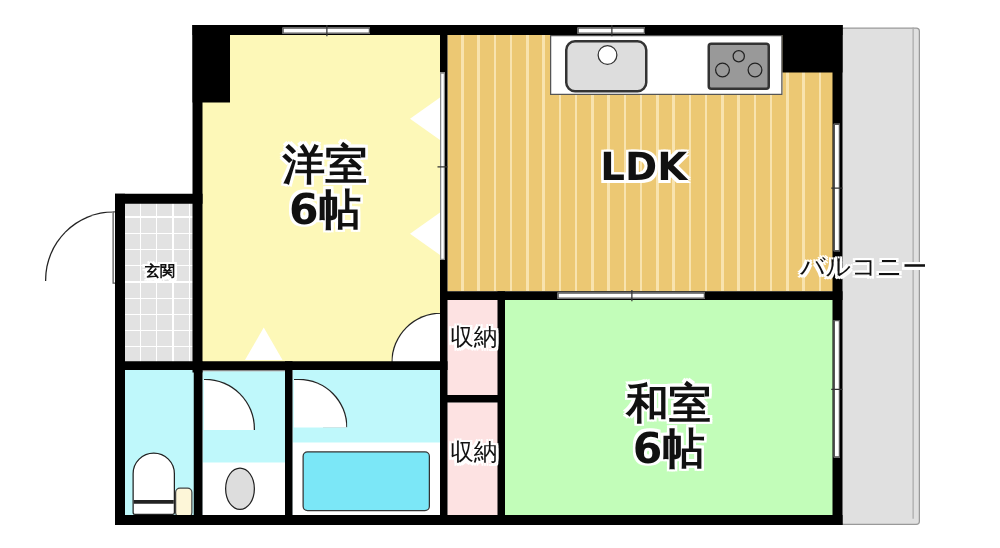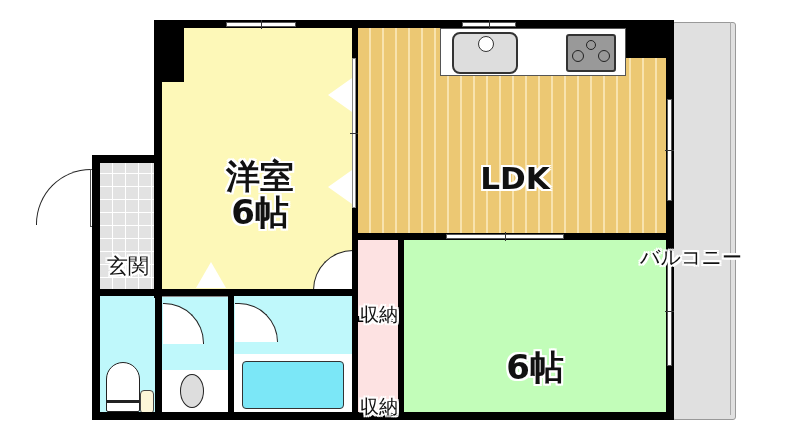--- a/index.html
+++ b/index.html
@@ -1,21 +1,21 @@
 <!DOCTYPE html>
 <html><head>
 <meta charset="utf-8">
 <style>
   html, body { margin:0; padding:0; background:#ffffff; }
   body { width:800px; height:438px; position:relative; overflow:hidden; font-family:"DejaVu Sans", sans-serif; }
   .abs { position:absolute; }
   .wall { position:absolute; background:#000; }
   .room { position:absolute; }
   .label { position:absolute; font-weight:bold; color:#111; text-align:center; line-height:1.05;
-           text-shadow: -2px -2px 0 #fff, 2px -2px 0 #fff, -2px 2px 0 #fff, 2px 2px 0 #fff, 0 2px 0 #fff, 2px 0 0 #fff, 0 -2px 0 #fff, -2px 0 0 #fff; margin-top: 44px; }
+           text-shadow: -2px -2px 0 #fff, 2px -2px 0 #fff, -2px 2px 0 #fff, 2px 2px 0 #fff, 0 2px 0 #fff, 2px 0 0 #fff, 0 -2px 0 #fff, -2px 0 0 #fff; }
   .win { position:absolute; background:#fff; border:1px solid #555; box-sizing:border-box; }
   .win.h::after { content:""; position:absolute; left:50%; top:-3px; width:1px; height:calc(100% + 6px); background:#333; }
   .win.v::after { content:""; position:absolute; top:50%; left:-3px; height:1px; width:calc(100% + 6px); background:#333; }
   .ldk { background-color:#ecc873;
          background-image: repeating-linear-gradient(90deg, transparent 0, transparent 11px, #f8e3ae 11px, #f8e3ae 13px); }
   .genkan { background-color:#e2e2e2;
             background-image: repeating-linear-gradient(90deg, transparent 0, transparent 12px, #fff 12px, #fff 13px),
                               repeating-linear-gradient(0deg, transparent 0, transparent 12px, #fff 12px, #fff 13px); }
 </style>
 </head>
@@ -90,18 +90,19 @@
 <div class="win v" style="left:667px; top:99px; width:5px; height:102px;"></div>
 <div class="win v" style="left:667px; top:256px; width:5px; height:110px;"></div>
 <div class="win v" style="left:352px; top:58px; width:4px; height:150px; border-color:#888;"></div>
 
 <div class="label" style="left:205px; top:115px; width:110px; font-size:34px;">
   <div>洋室</div>
   <div>6帖</div>
 </div>
 <div class="label" style="left:460px; top:118px; width:110px; font-size:31px;">LDK</div>
 <div class="label" style="left:480px; top:306px; width:110px; font-size:34px;">
+  <div>和室</div>
   <div>6帖</div>
 </div>
-<div class="label" style="left:100px; top:211px; width:56px; font-size:21px; font-weight:normal;">玄関</div>
+<div class="label" style="left:100px; top:211px; width:56px; font-size:12px; font-weight:bold;">玄関</div>
 <div class="label" style="left:350px; top:261px; width:58px; font-size:19px; font-weight:normal;">収納</div>
 <div class="label" style="left:350px; top:353px; width:58px; font-size:19px; font-weight:normal;">収納</div>
 <div class="label" style="left:640px; top:203px; width:130px; font-size:20px; font-weight:normal; text-align:left;">バルコニー</div>
 
 </body></html>

